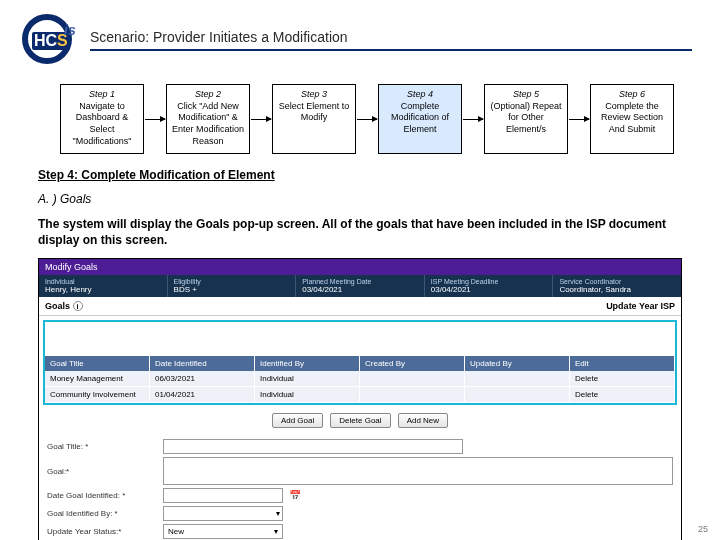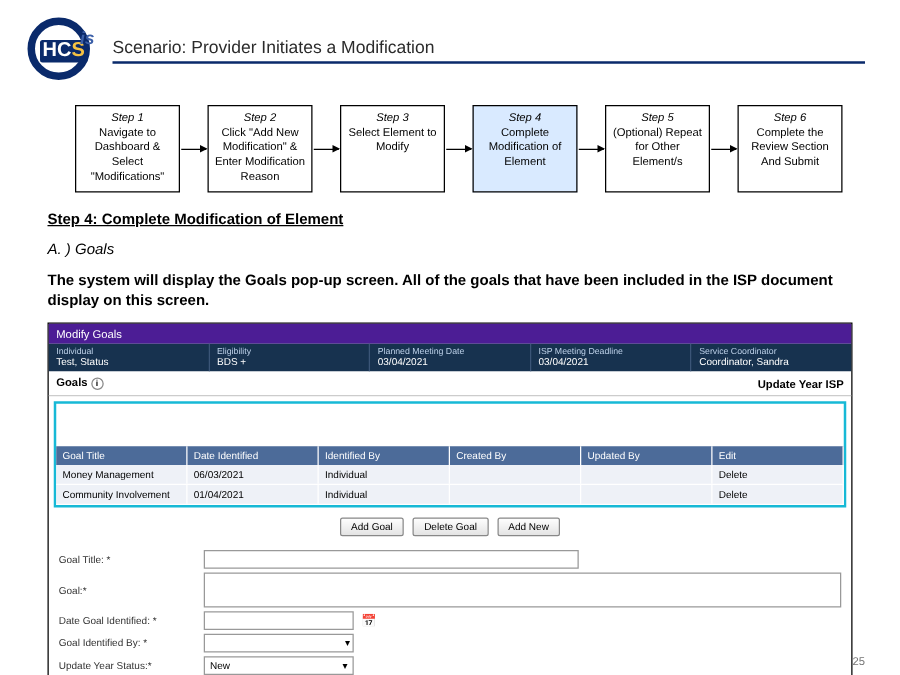--- a/index.html
+++ b/index.html
@@ -183,21 +183,21 @@
   }
   .form-field.short { max-width:120px; }
   .form-field.textarea { height:28px; max-width:560px;}
   .bottom-btns {
     display:flex;
     justify-content:space-between;
     padding:4px 8px 6px 8px;
   }
   .page-num {
     position:absolute;
-    right:28px; bottom:6px;
+    right:12px; bottom:6px;
     font-size:9px;
     color:#777;
   }
 </style>
 </head>
 <body>
 
 <div class="header">
   <div class="logo">
     <div class="logo-ring"></div>
@@ -244,21 +244,21 @@
   </div>
 </div>
 
 <div class="section-heading">Step 4: Complete Modification of Element</div>
 <div class="sub-heading">A. ) Goals</div>
 <div class="body-text">The system will display the Goals pop-up screen. All of the goals that have been included in the ISP document display on this screen.</div>
 
 <div class="shot-wrap">
   <div class="shot-bar">Modify Goals</div>
   <div class="shot-info">
-    <div><span class="lab">Individual</span><span>Test, Status</span></div>
+    <div><span class="lab">Individual</span><span>Henry, Henry</span></div>
     <div><span class="lab">Eligibility</span><span>BDS +</span></div>
     <div><span class="lab">Planned Meeting Date</span><span>03/04/2021</span></div>
     <div><span class="lab">ISP Meeting Deadline</span><span>03/04/2021</span></div>
     <div><span class="lab">Service Coordinator</span><span>Coordinator, Sandra</span></div>
   </div>
   <div class="goals-row">
     <strong><span>Goals</span> <span style="display:inline-block;width:10px;height:10px;border:1px solid #888;border-radius:50%;text-align:center;line-height:10px;font-size:7px;">i</span></strong>
     <strong>Update Year ISP</strong>
   </div>
   <div class="goal-hl">

